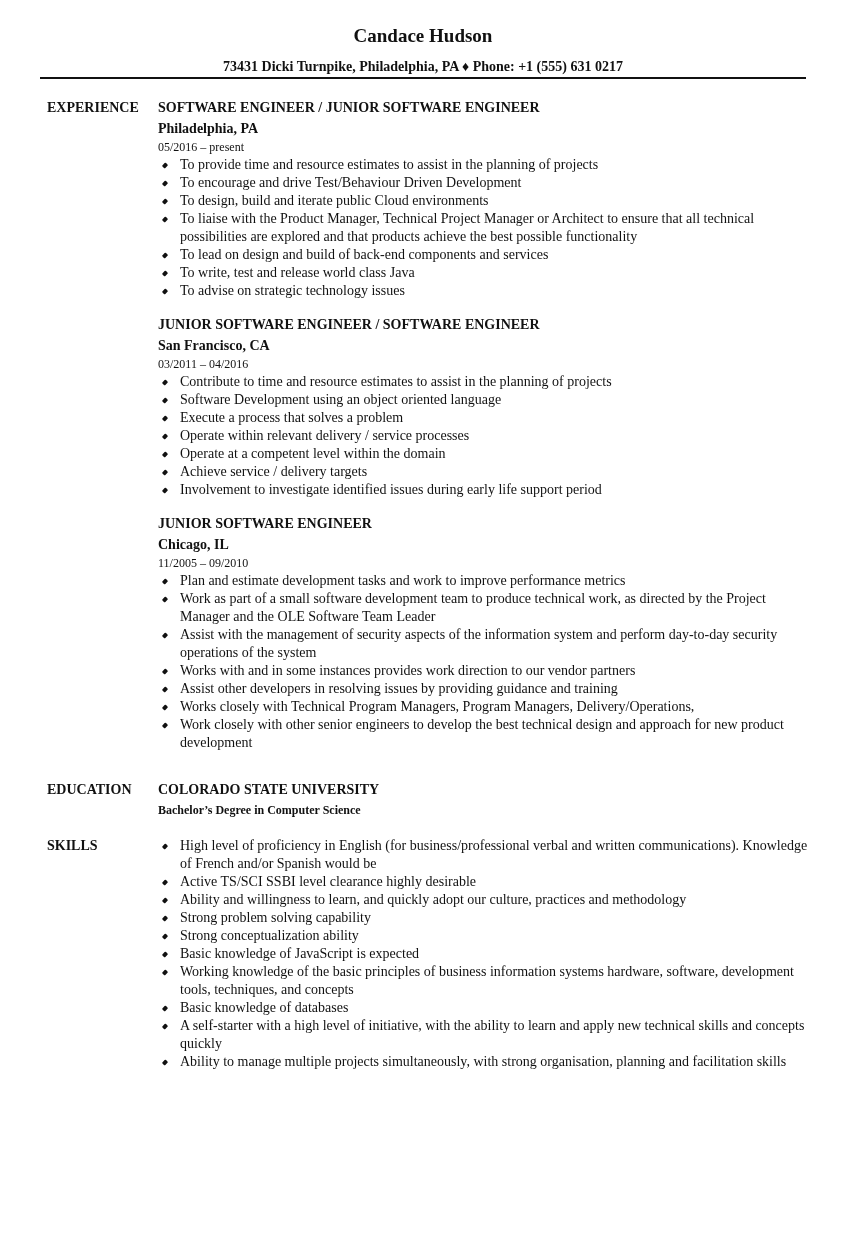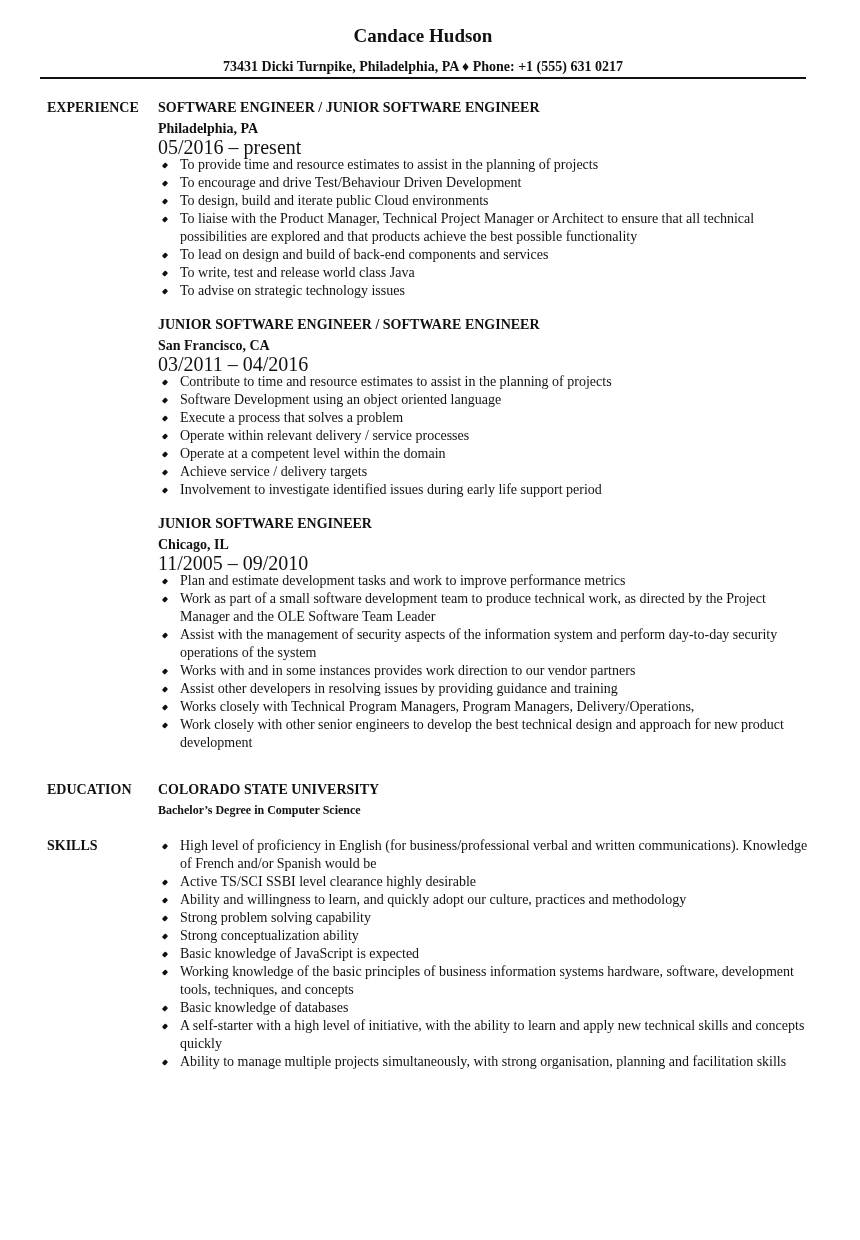--- a/index.html
+++ b/index.html
@@ -13,21 +13,21 @@
   .address { margin-top: 10px; font-size: 14px; font-weight: bold; line-height: 18px; margin-left: -14px; }
   .rule { position: absolute; left: 40px; top: 77px; width: 766px; height: 2px; background: #111; }
 
   .section { position: absolute; left: 35px; width: 790px; }
   .section-label { position: absolute; left: 12px; top: 0; font-size: 14px; font-weight: bold; line-height: 18px; }
   .section-body { position: absolute; left: 123px; top: 0; width: 660px; }
 
   .job { margin-bottom: 16px; }
   .job-title { font-size: 14px; font-weight: bold; line-height: 18px; }
   .job-loc { font-size: 14px; font-weight: bold; line-height: 18px; }
-  .job-dates { font-size: 20px; line-height: 18px; }
+  .job-dates { font-size: 12px; line-height: 18px; }
 
   ul.bullets { list-style: none; margin: 0; padding: 0; }
   ul.bullets li { position: relative; padding-left: 22px; font-size: 14px; line-height: 18px; }
   ul.bullets li::before {
     content: ""; position: absolute; left: 5px; top: 7px;
     width: 4px; height: 5px; background: #111; transform: rotate(45deg); border-radius: 1px;
   }
   .edu-school { font-size: 14px; font-weight: bold; line-height: 18px; }
   .edu-degree { font-size: 12px; font-weight: bold; line-height: 18px; margin-top: 2px; }
 </style>

